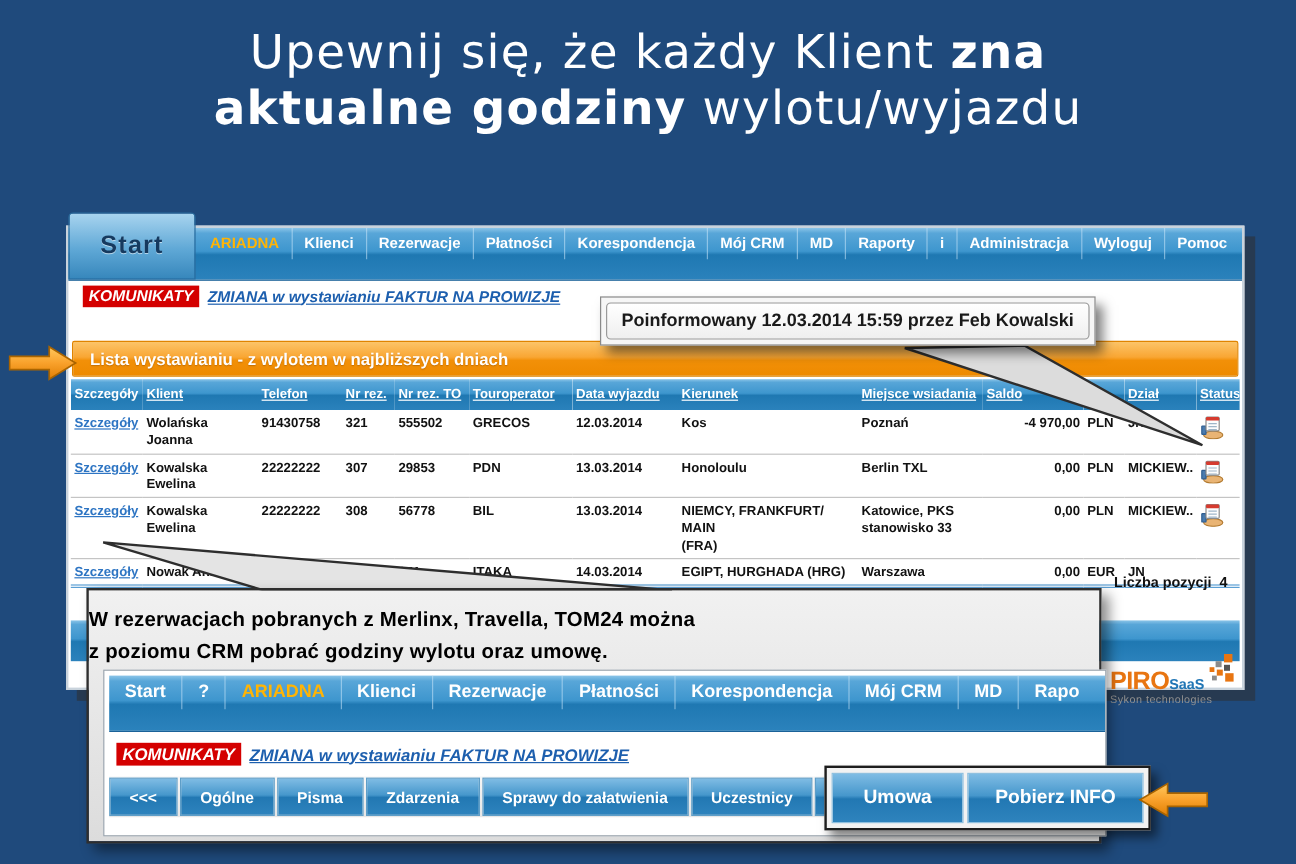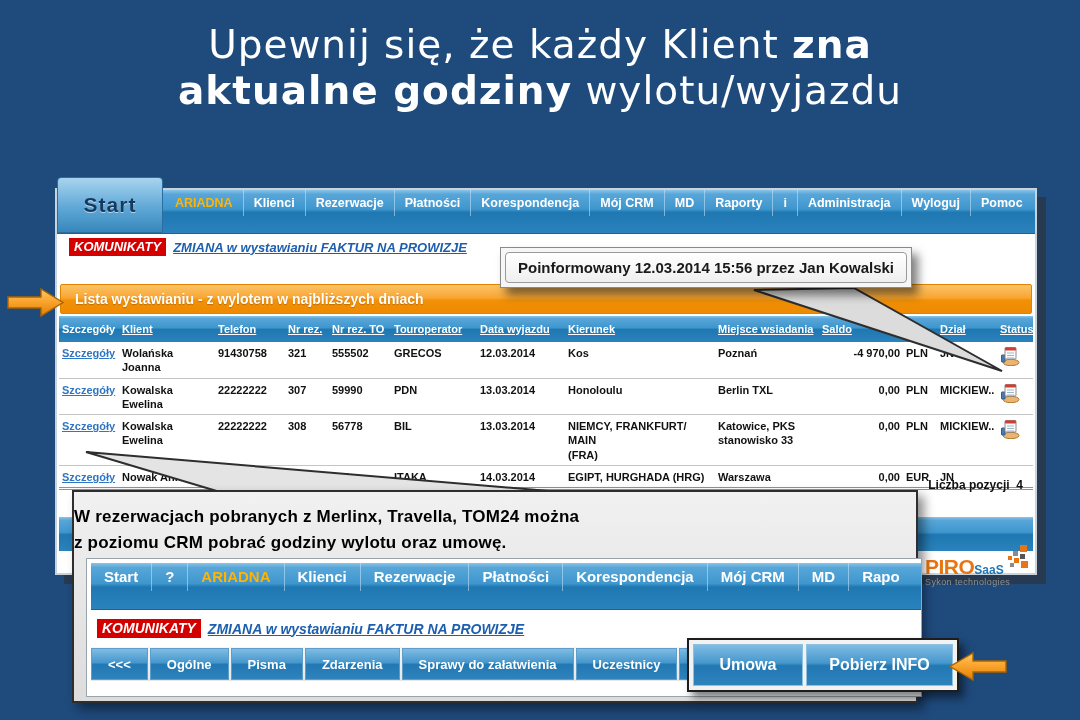--- a/index.html
+++ b/index.html
@@ -195,21 +195,21 @@
                 <rect x="5" y="1.5" width="11" height="11.5" rx="1" fill="#FDFDFD" stroke="#8A8A8A"></rect>
                 <rect x="5" y="1.5" width="11" height="3" rx="1" fill="#D63B2F"></rect>
                 <path d="M7 7h7M7 9.5h7M7 12h7" stroke="#9FB6C9" stroke-width="1"></path>
               </svg></td>
           </tr>
           <tr>
             <td><span class="lnk">Szczegóły</span></td>
             <td>Kowalska<br>Ewelina</td>
             <td><span class="tel-u">22222222</span></td>
             <td>307</td>
-            <td>59990</td>
+            <td>29853</td>
             <td>PDN</td>
             <td>13.03.2014</td>
             <td>Honoloulu</td>
             <td>Berlin TXL</td>
             <td class="num">0,00</td>
             <td>PLN</td>
             <td>MICKIEW..</td>
             <td><svg width="20" height="20" viewBox="0 0 20 20">
                 <ellipse cx="11" cy="16.5" rx="8" ry="3.2" fill="#E9B474" stroke="#B27A2F"></ellipse>
                 <rect x="1.5" y="9" width="3.5" height="7" rx="0.5" fill="#4A7BAE" stroke="#2F5E91"></rect>
@@ -280,21 +280,21 @@
     </div>
     <div class="sykon">Sykon technologies</div>
   </div>
 
   <svg class="wedges">
     <polygon points="754,290 854,288 1002,371" fill="#DCDCDC" stroke="#2E2E2E" stroke-width="2"></polygon>
     <polygon points="86,452 220,492 560,492" fill="#E4E4E4" stroke="#2E2E2E" stroke-width="2"></polygon>
   </svg>
 
   <div class="tooltip">
-    <div class="tooltip-inner">Poinformowany 12.03.2014 15:56 przez Jan Kowalski</div>
+    <div class="tooltip-inner">Poinformowany 12.03.2014 15:59 przez Feb Kowalski</div>
   </div>
 
   <div class="callout">
     <div class="callout-text">
       <div>W rezerwacjach pobranych z Merlinx, Travella, TOM24 można</div>
       <div>z poziomu CRM pobrać godziny wylotu oraz umowę.</div>
     </div>
   </div>
 
   <div class="shot2">

